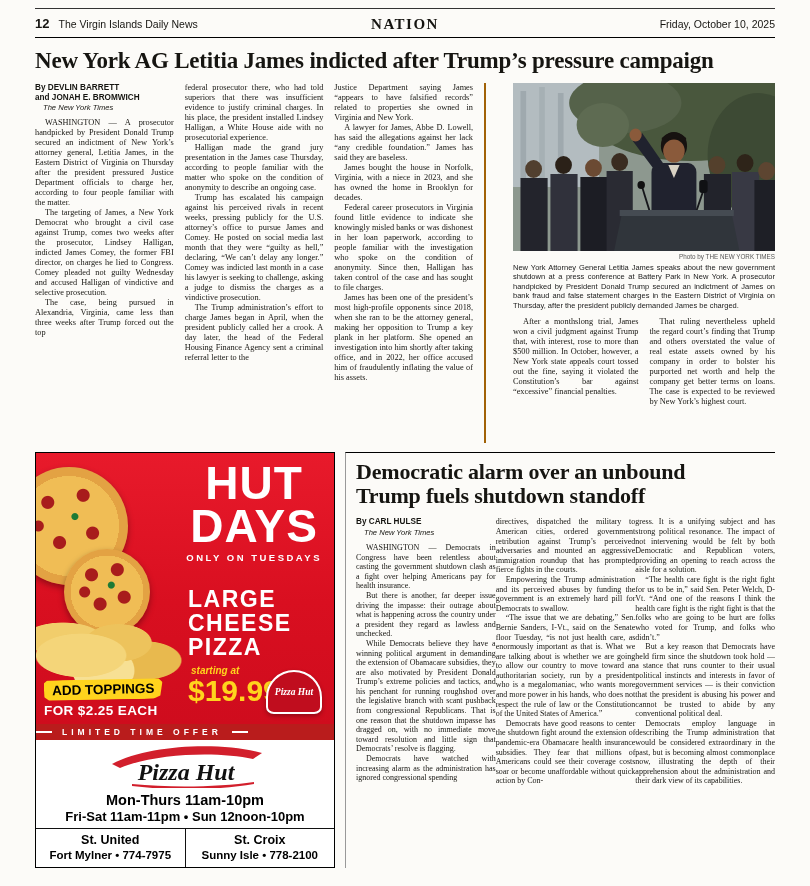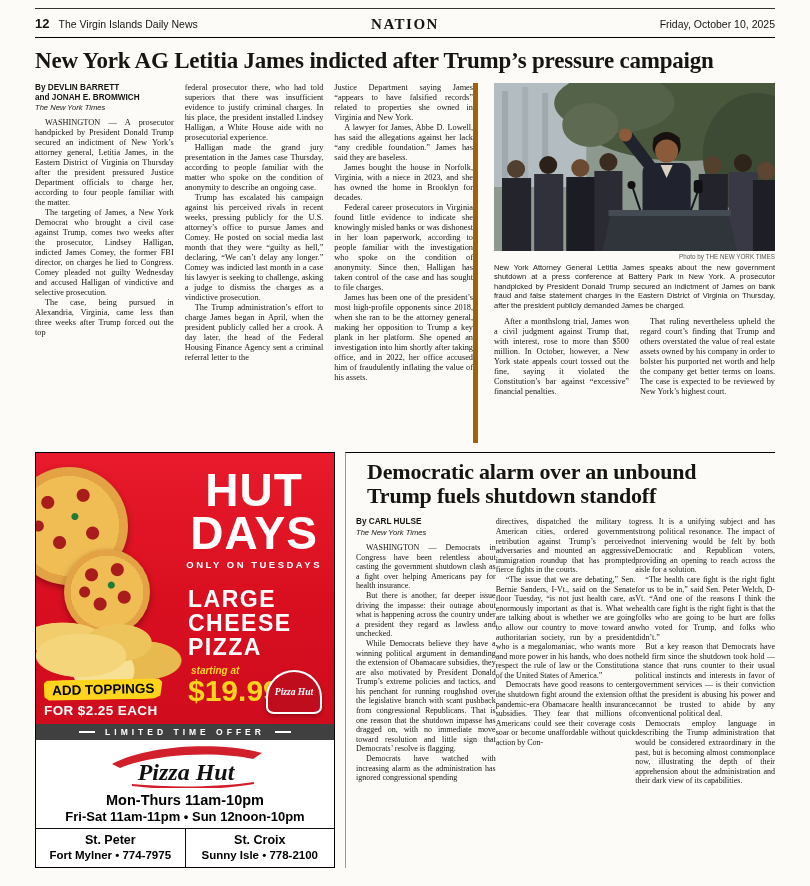--- a/index.html
+++ b/index.html
@@ -34,25 +34,25 @@
     margin: 10px 0 9px;
   }
   .lead { display: flex; height: 360px; overflow: hidden; }
   .lead-left { display: flex; gap: 11px; width: 438px; flex-shrink: 0; }
   .col { flex: 1; min-width: 0; }
   .bodytext { font-size: 8.3px; line-height: 10px; text-align: justify; }
   .bodytext p { margin: 0; text-indent: 10px; }
   .cont p:first-child { text-indent: 0; }
   .byline { font-family: "Liberation Sans", sans-serif; margin-bottom: 6px; }
   .byline .by { font-weight: bold; font-size: 8.2px; line-height: 9.6px; }
-  .byline .src { font-size: 7.6px; font-style: italic; margin-top: 1px; }
+  .byline .src { font-size: 7.6px; font-style: italic; margin-top: 1px; margin-left: 8px; }
 
   .lead-right {
-    flex: 1; padding-left: 16px;
-    border-left: 5px solid #a16207; min-width: 0;
+    flex: 1; margin-left: 11px; padding-left: 27px;
+    border-left: 2px solid #a16207; min-width: 0;
   }
   .photo { width: 100%; height: 168px; background: #5a6657; overflow: hidden; }
   .photo svg { width: 100%; height: 100%; display: block; }
   .credit {
     font-family: "Liberation Sans", sans-serif; font-size: 6.3px;
     color: #555; text-align: right; margin: 2px 0 3px;
   }
   .caption {
     font-family: "Liberation Sans", sans-serif; font-size: 7.5px;
     line-height: 9.4px; color: #1a1a1a; margin-bottom: 7px; text-align: justify;
@@ -63,36 +63,36 @@
   .bottom { display: flex; margin-top: 9px; height: 416px; overflow: hidden; }
 
   
   .second {
     flex: 1; margin-left: 10px; padding-left: 10px; padding-top: 7px;
     border-left: 1px solid #999; border-top: 1px solid #000; min-width: 0;
     overflow: hidden;
   }
   .second-headline {
     font-size: 22px; font-weight: bold; line-height: 1.1;
-    letter-spacing: -0.2px; max-width: 350px; margin-bottom: 9px; margin-left: 11px;
+    letter-spacing: -0.2px; max-width: 350px; margin-bottom: 9px;
   }
   .second-cols { display: flex; }
   .second .bodytext { font-size: 8px; line-height: 9.6px; }
 
   
   .ad {
     width: 300px; flex-shrink: 0; border: 1px solid #000;
     background: #fff; display: flex; flex-direction: column;
     font-family: "Liberation Sans", sans-serif;
   }
   .ad-red {
     position: relative; height: 272px; overflow: hidden; color: #fff;
     background: linear-gradient(180deg, #e81a2b 0%, #d90f20 55%, #cf0c1d 100%);
   }
-  .hut-title { position: absolute; top: 16px; right: 12px; text-align: center; }
+  .hut-title { position: absolute; top: 9px; right: 12px; text-align: center; }
   .hut-line { font-size: 46px; line-height: 43px; font-weight: 900; letter-spacing: 1px; }
   .hut-sub { font-size: 9.5px; font-weight: bold; letter-spacing: 2.5px; margin-top: 4px; }
   .pizza {
     position: absolute; border-radius: 50%;
     background:
       radial-gradient(circle at 32% 30%, #a81c1c 0 6px, transparent 7px),
       radial-gradient(circle at 62% 24%, #a81c1c 0 6px, transparent 7px),
       radial-gradient(circle at 70% 56%, #a81c1c 0 6px, transparent 7px),
       radial-gradient(circle at 42% 64%, #a81c1c 0 6px, transparent 7px),
       radial-gradient(circle at 24% 50%, #a81c1c 0 5px, transparent 6px),
@@ -129,22 +129,22 @@
   .ph-badge {
     position: absolute; right: 12px; bottom: 10px; width: 56px; height: 44px;
     background: #c00d1e; border: 2.5px solid #fff;
     border-radius: 50% 50% 14% 14% / 62% 62% 16% 16%;
     display: flex; align-items: center; justify-content: center;
     font-style: italic; font-weight: bold; font-size: 9.5px;
     font-family: "Liberation Serif", serif;
     box-shadow: 0 2px 4px rgba(0,0,0,.3);
   }
   .limited {
-    height: 16px; background: #404040; color: #fff;
-    display: flex; align-items: center; justify-content: center; gap: 10px;
+    height: 16px; background: #b91c1c; color: #fff;
+    display: flex; align-items: center; gap: 10px;
     font-size: 8.5px; font-weight: 800; letter-spacing: 4px;
   }
   .limited .dash { width: 16px; height: 2px; background: #fff; }
   .ph-logo { height: 50px; display: flex; align-items: center; justify-content: center; background: #fff; }
   .hours { text-align: center; padding: 2px 0 4px; color: #000; }
   .hours .h1 { font-weight: 800; font-size: 14.5px; }
   .hours .h2 { font-weight: 800; font-size: 13px; margin-top: 1px; }
   .locations { display: flex; border-top: 1.5px solid #111; color: #000; }
   .locations .loc { flex: 1; text-align: center; padding: 4px 2px 6px; }
   .locations .loc:first-child { border-right: 1.5px solid #111; }
@@ -309,21 +309,21 @@
         </svg>
       </div>
 
       <div class="hours">
         <div class="h1">Mon-Thurs 11am-10pm</div>
         <div class="h2">Fri-Sat 11am-11pm • Sun 12noon-10pm</div>
       </div>
 
       <div class="locations">
         <div class="loc">
-          <div class="loc-name">St. Peter</div>
+          <div class="loc-name">St. United</div>
           <div class="loc-detail">Fort Mylner • 774-7975</div>
         </div>
         <div class="loc">
           <div class="loc-name">St. Croix</div>
           <div class="loc-detail">Sunny Isle • 778-2100</div>
         </div>
       </div>
     </div>
 
     <div class="second">
@@ -337,20 +337,21 @@
           <div class="bodytext">
               <p>WASHINGTON — Democrats in Congress have been relentless about casting the government shutdown clash as a fight over helping Americans pay for health insurance.</p>
               <p>But there is another, far deeper issue driving the impasse: their outrage about what is happening across the country under a president they regard as lawless and unchecked.</p>
               <p>While Democrats believe they have a winning political argument in demanding the extension of Obamacare subsidies, they are also motivated by President Donald Trump’s extreme policies and tactics, and his penchant for running roughshod over the legislative branch with scant pushback from congressional Republicans. That is one reason that the shutdown impasse has dragged on, with no immediate move toward resolution and little sign that Democrats’ resolve is flagging.</p>
               <p>Democrats have watched with increasing alarm as the administration has ignored congressional spending</p>
             </div>
         </div>
         <div class="col">
           <div class="bodytext cont">
               <p>directives, dispatched the military to American cities, ordered government retribution against Trump’s perceived adversaries and mounted an aggressive immigration roundup that has prompted fierce fights in the courts.</p>
+              <p>Empowering the Trump administration and its perceived abuses by funding the government is an extremely hard pill for Democrats to swallow.</p>
               <p>“The issue that we are debating,” Sen. Bernie Sanders, I-Vt., said on the Senate floor Tuesday, “is not just health care, as enormously important as that is. What we are talking about is whether we are going to allow our country to move toward an authoritarian society, run by a president who is a megalomaniac, who wants more and more power in his hands, who does not respect the rule of law or the Constitution of the United States of America.”</p>
               <p>Democrats have good reasons to center the shutdown fight around the extension of pandemic-era Obamacare health insurance subsidies. They fear that millions of Americans could see their coverage costs soar or become unaffordable without quick action by Con-</p>
             </div>
         </div>
         <div class="col">
           <div class="bodytext cont">
               <p>gress. It is a unifying subject and has strong political resonance. The impact of not intervening would be felt by both Democratic and Republican voters, providing an opening to reach across the aisle for a solution.</p>
               <p>“The health care fight is the right fight for us to be in,” said Sen. Peter Welch, D-Vt. “And one of the reasons I think the health care fight is the right fight is that the folks who are going to be hurt are folks who voted for Trump, and folks who didn’t.”</p>
               <p>But a key reason that Democrats have held firm since the shutdown took hold — a stance that runs counter to their usual political instincts and interests in favor of government services — is their conviction that the president is abusing his power and cannot be trusted to abide by any conventional political deal.</p>
               <p>Democrats employ language in describing the Trump administration that would be considered extraordinary in the past, but is becoming almost commonplace now, illustrating the depth of their apprehension about the administration and their dark view of its capabilities.</p>

